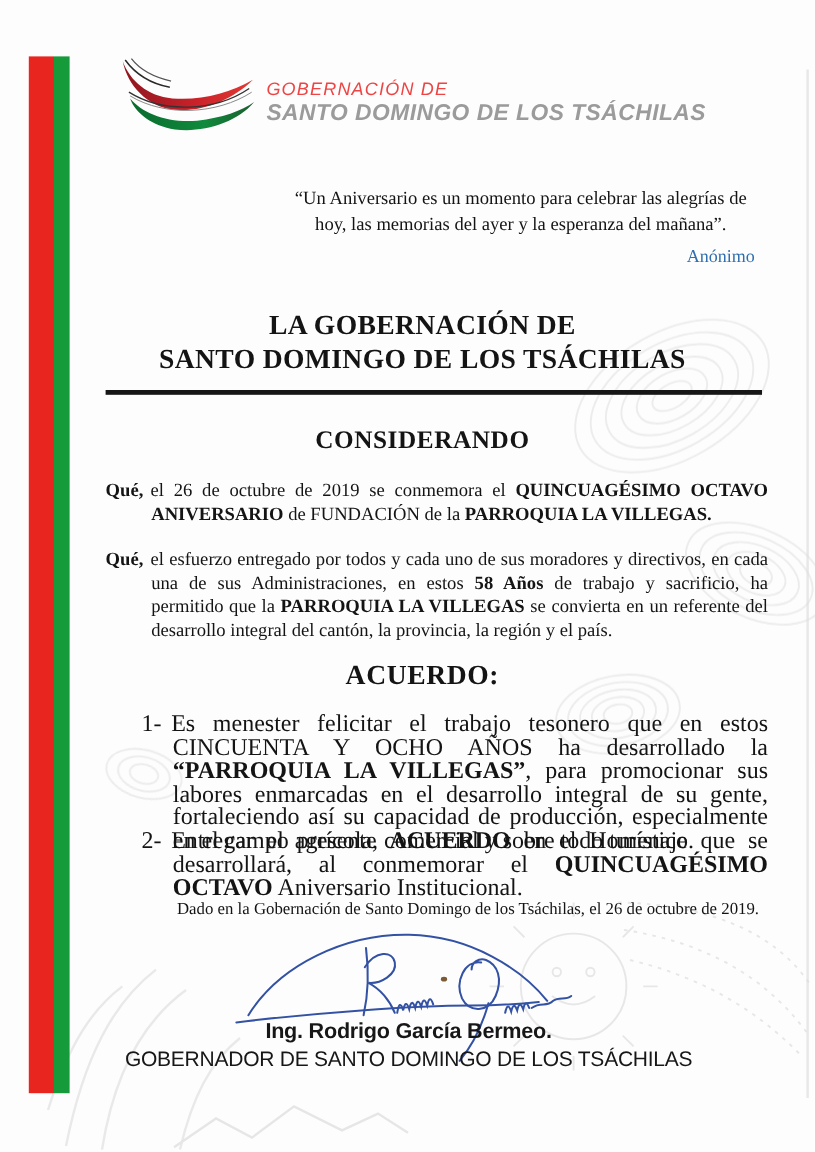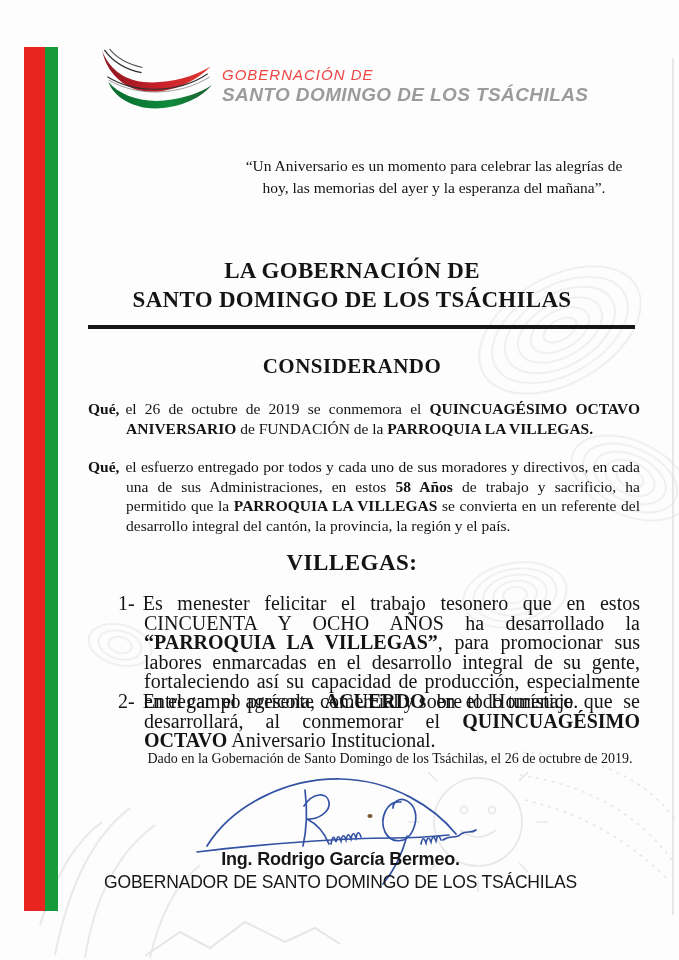--- a/index.html
+++ b/index.html
@@ -139,39 +139,40 @@
       <path d="M14,32 C24,44 44,52 68,50 C88,48 104,42 114,35 C100,52 72,60 50,57 C32,54 18,44 14,32 Z" fill="url(#gg)"></path>
     </svg>
 
     <div class="logo-text">
       <div class="logo-line1">GOBERNACIÓN DE</div>
       <div class="logo-line2">SANTO DOMINGO DE LOS TSÁCHILAS</div>
     </div>
 
     <div class="quote">“Un Aniversario es un momento para celebrar  las alegrías de
 hoy, las memorias del ayer y la esperanza del mañana”.</div>
+    <div class="quote-attrib" style="color: rgb(47, 110, 176);">Anónimo</div>
 
     <div class="doc-title">
       <div>LA GOBERNACIÓN DE</div>
       <div>SANTO DOMINGO DE LOS TSÁCHILAS</div>
     </div>
 
     <div class="rule"></div>
 
     <div class="h-considerando">CONSIDERANDO</div>
 
     <p class="clause clause-1">
       <span class="clause-label">Qué,</span><span><span>el 26 de octubre de 2019 se conmemora el </span><span class="b">QUINCUAGÉSIMO OCTAVO ANIVERSARIO</span><span> de FUNDACIÓN de la </span><span class="b">PARROQUIA LA VILLEGAS.</span></span>
     </p>
 
     <p class="clause clause-2">
       <span class="clause-label">Qué,</span><span><span>el esfuerzo entregado por todos y cada uno de sus moradores y directivos, en cada una de sus Administraciones, en estos </span><span class="b">58 Años</span><span> de trabajo y sacrificio, ha permitido que la </span><span class="b">PARROQUIA LA VILLEGAS</span><span> se convierta en un referente del desarrollo integral del cantón, la provincia, la región y el país.</span></span>
     </p>
 
-    <div class="h-acuerda">VILLEGAS:</div>
+    <div class="h-acuerda">ACUERDO:</div>
 
     <p class="item item-1">
       <span class="item-marker">1-</span><span><span>Es menester felicitar el trabajo tesonero que en estos CINCUENTA Y OCHO AÑOS ha desarrollado la </span><span class="b">“PARROQUIA LA VILLEGAS”</span><span>, para promocionar sus labores enmarcadas en el desarrollo integral de su gente, fortaleciendo así su capacidad de producción, especialmente en el campo agrícola, comercial y sobre todo turístico.</span></span>
     </p>
 
     <p class="item item-2">
       <span class="item-marker">2-</span><span><span>Entregar el presente </span><span class="b">ACUERDO</span><span> en el Homenaje que se desarrollará, al conmemorar el </span><span class="b">QUINCUAGÉSIMO OCTAVO</span><span> Aniversario Institucional.</span></span>
     </p>
 
     <div class="dado">Dado en la Gobernación de Santo Domingo de los Tsáchilas, el 26 de octubre de 2019.</div>

